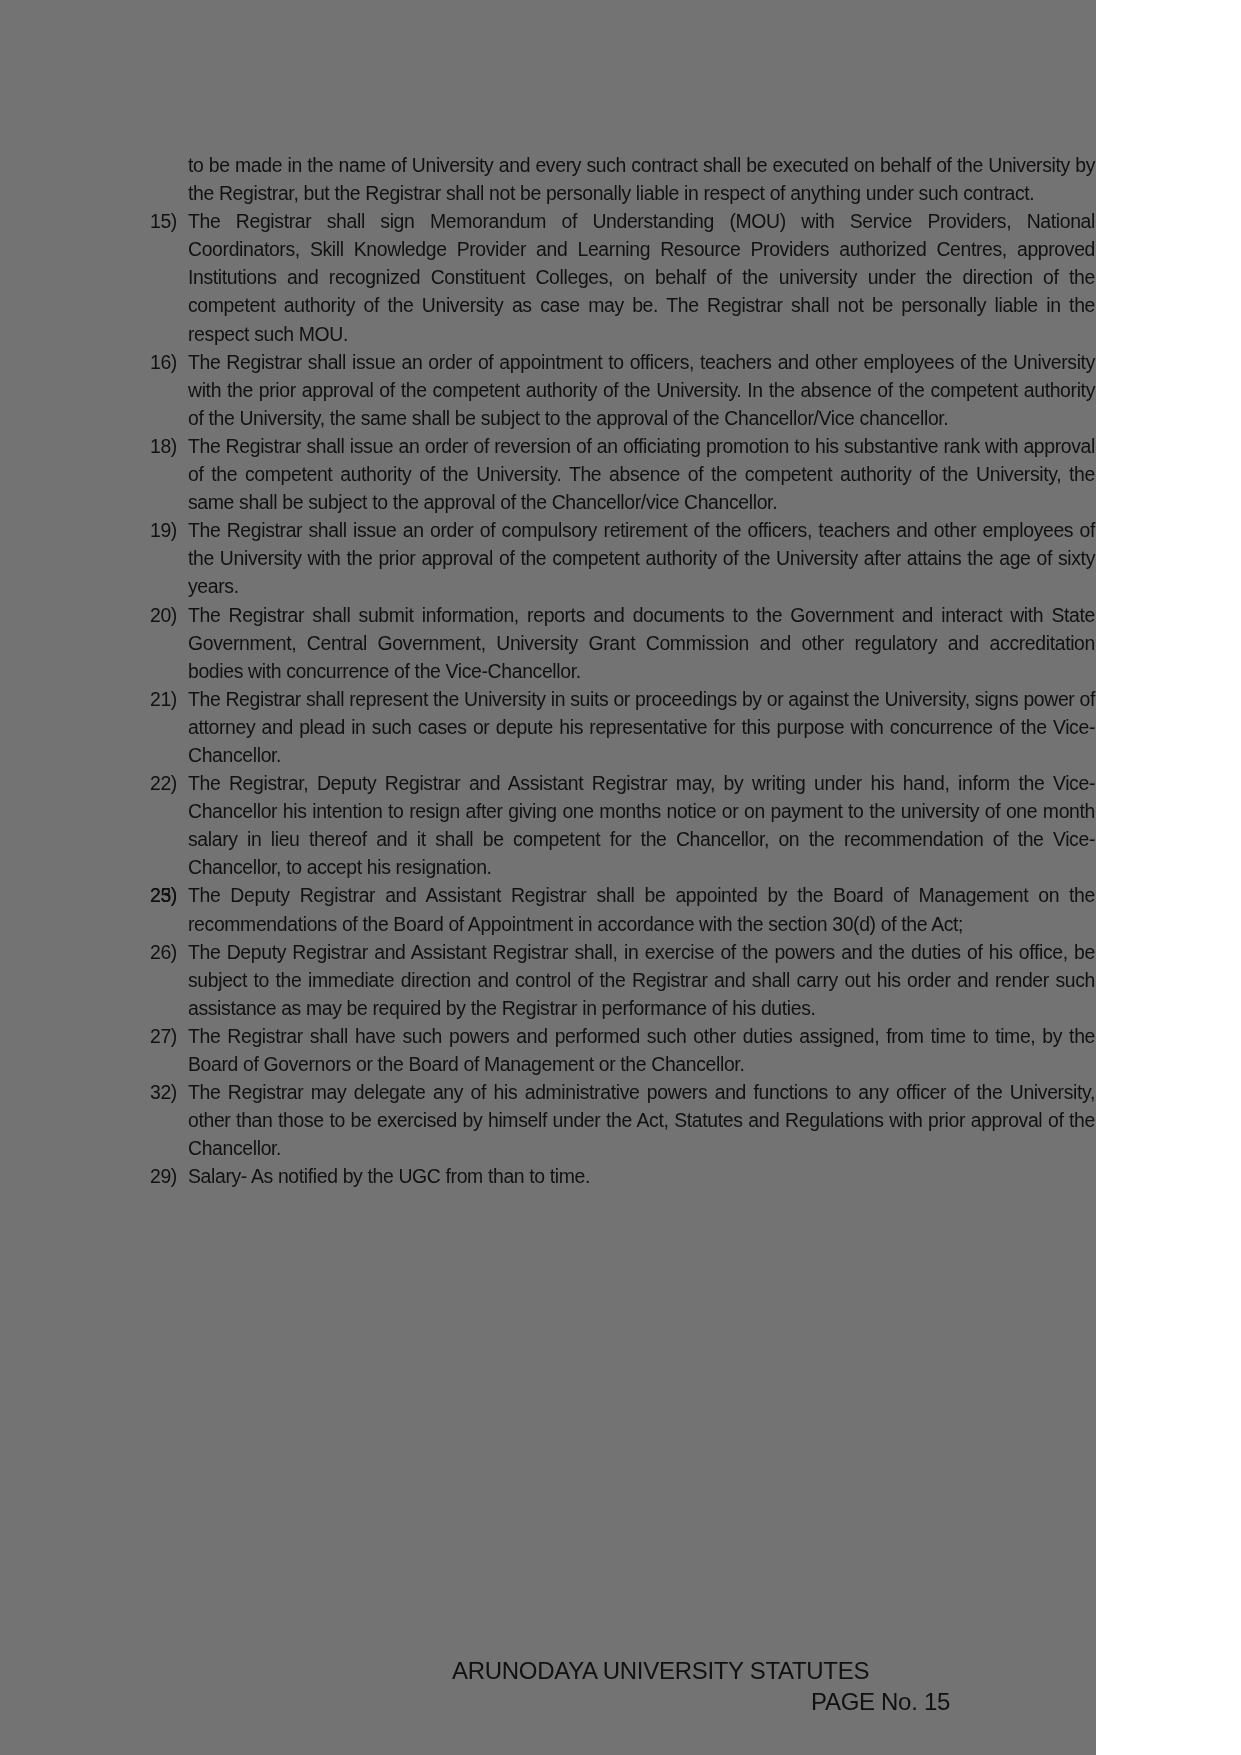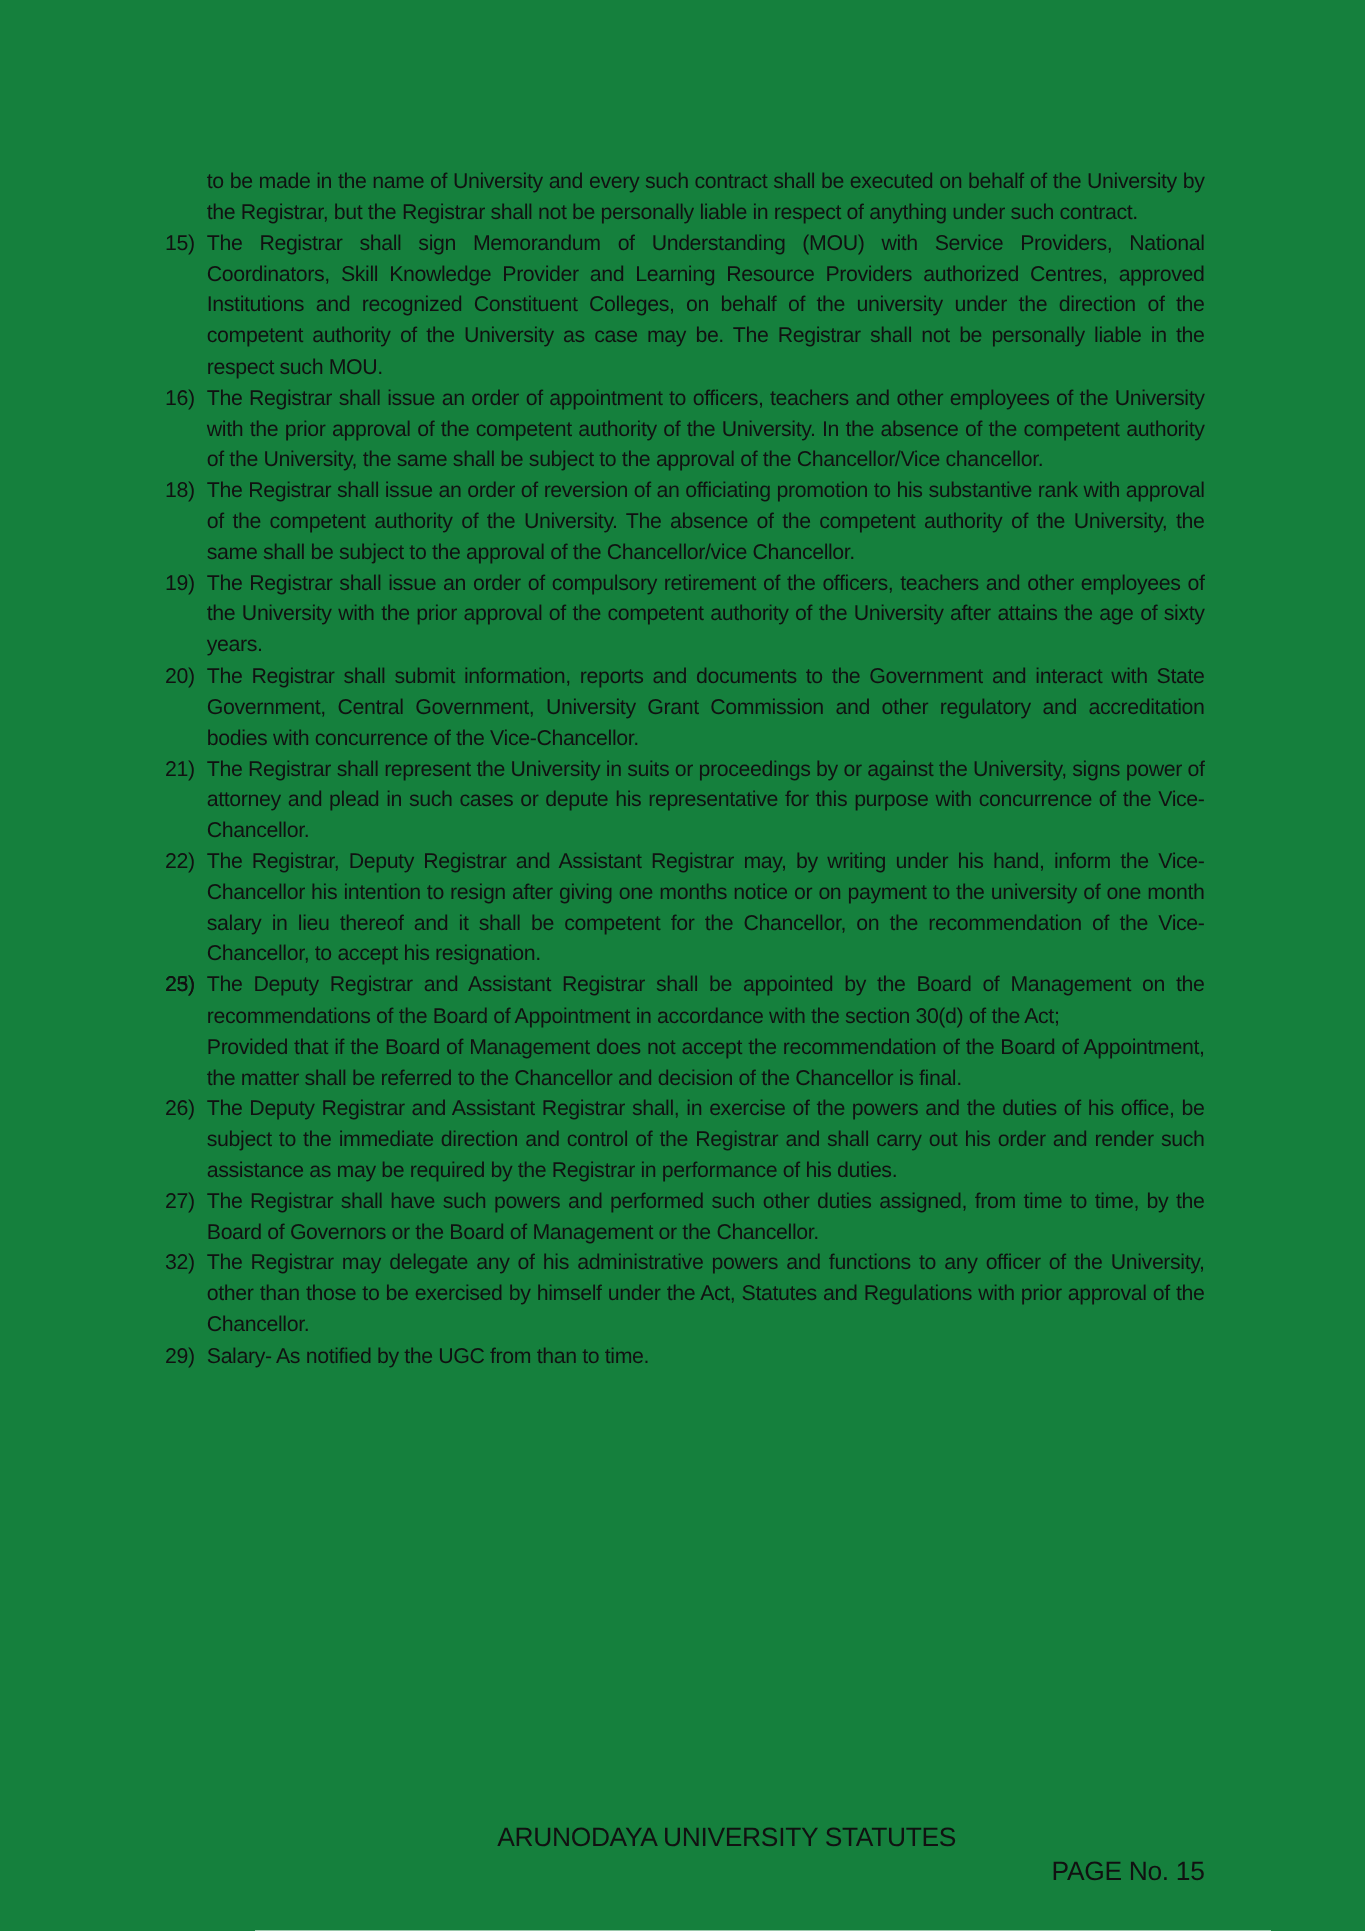--- a/index.html
+++ b/index.html
@@ -1,18 +1,18 @@
 <!DOCTYPE html>
 <html><head>
 <meta charset="utf-8">
 <style>
   html, body { margin: 0; padding: 0; background: #ffffff; }
   body { width: 1241px; height: 1755px; position: relative; overflow: hidden;
          font-family: "Liberation Sans", "DejaVu Sans", sans-serif; color: #111111; }
-  .page { position: absolute; left: 0; top: 0; width: 1241px; height: 1755px; background: #15803d; }
+  .page { position: absolute; left: 0; top: 0; width: 1096px; height: 1755px; background: #737373; }
   .body-text { position: absolute; left: 150px; top: 151px; width: 945px;
                font-size: 19.4px; line-height: 28.1px; letter-spacing: -0.35px; }
   .cont { padding-left: 38px; text-align: justify; text-align-last: left; }
   .item { position: relative; padding-left: 38px; text-align: justify; text-align-last: left; }
   .num { position: absolute; left: 0; top: 0; width: 36px; }
   .proviso { display: block; }
   .footer { position: absolute; top: 1657px; font-size: 24px; line-height: 28px; letter-spacing: -0.3px; }
   .footer-title { left: 452px; }
   .footer-page { right: 146px; margin-top: 31px; }
 </style>
@@ -50,21 +50,20 @@
     <div class="item">
       <span class="num">22)</span>
       <span>The Registrar, Deputy Registrar and Assistant Registrar may, by writing under his hand, inform the Vice-Chancellor his intention to resign after giving one months notice or on payment to the university of one month salary in lieu thereof and it shall be competent for the Chancellor, on the recommendation of the Vice-Chancellor, to accept his resignation.</span>
     </div>
     <div class="item">
       <span class="num">23)</span>
     </div>
     <div class="item">
       <span class="num">25)</span>
       <span>The Deputy Registrar and Assistant Registrar shall be appointed by the Board of Management on the recommendations of the Board of Appointment in accordance with the section 30(d) of the Act;</span>
-      <span class="proviso">Provided that if the Board of Management does not accept the recommendation of the Board of Appointment, the matter shall be referred to the Chancellor and decision of the Chancellor is final.</span>
     </div>
     <div class="item">
       <span class="num">26)</span>
       <span>The Deputy Registrar and Assistant Registrar shall, in exercise of the powers and the duties of his office, be subject to the immediate direction and control of the Registrar and shall carry out his order and render such assistance as may be required by the Registrar in performance of his duties.</span>
     </div>
     <div class="item">
       <span class="num">27)</span>
       <span>The Registrar shall have such powers and performed such other duties assigned, from time to time, by the Board of Governors or the Board of Management or the Chancellor.</span>
     </div>
     <div class="item">

